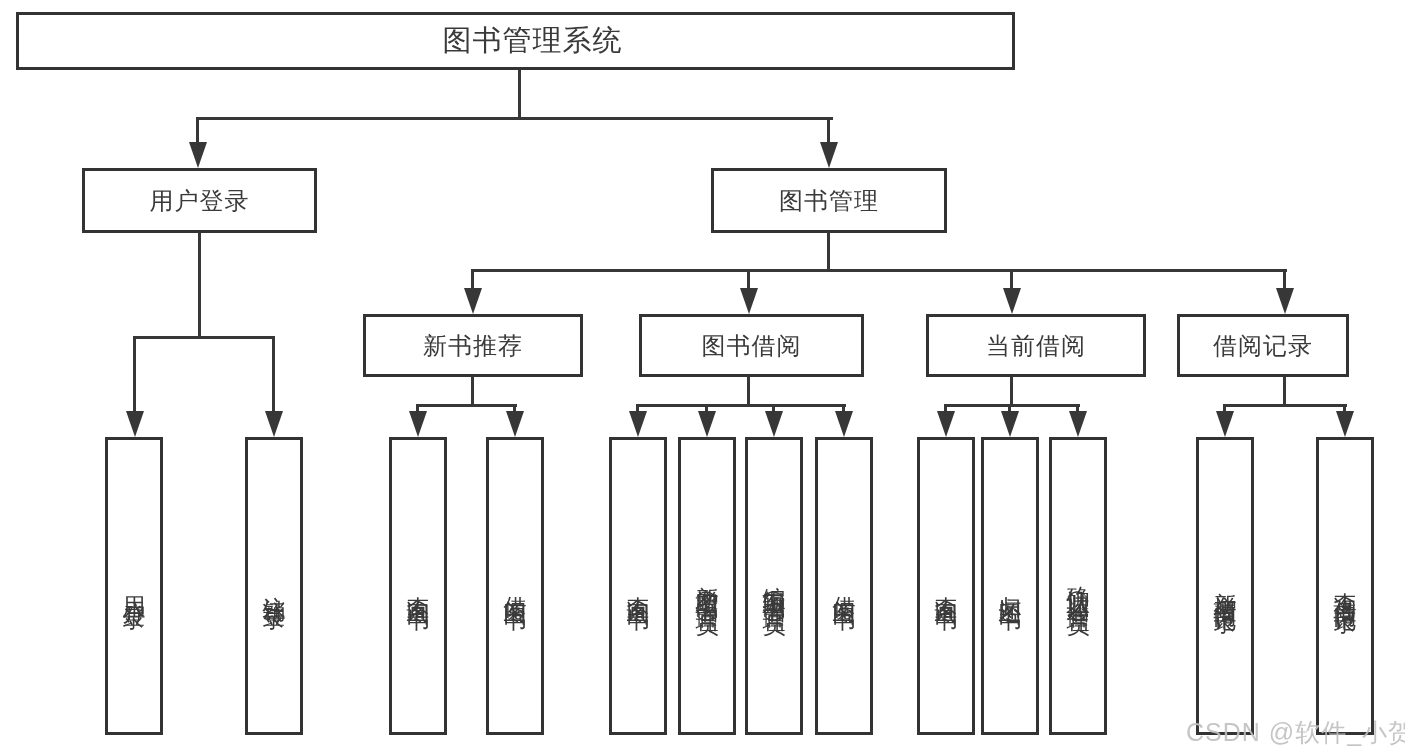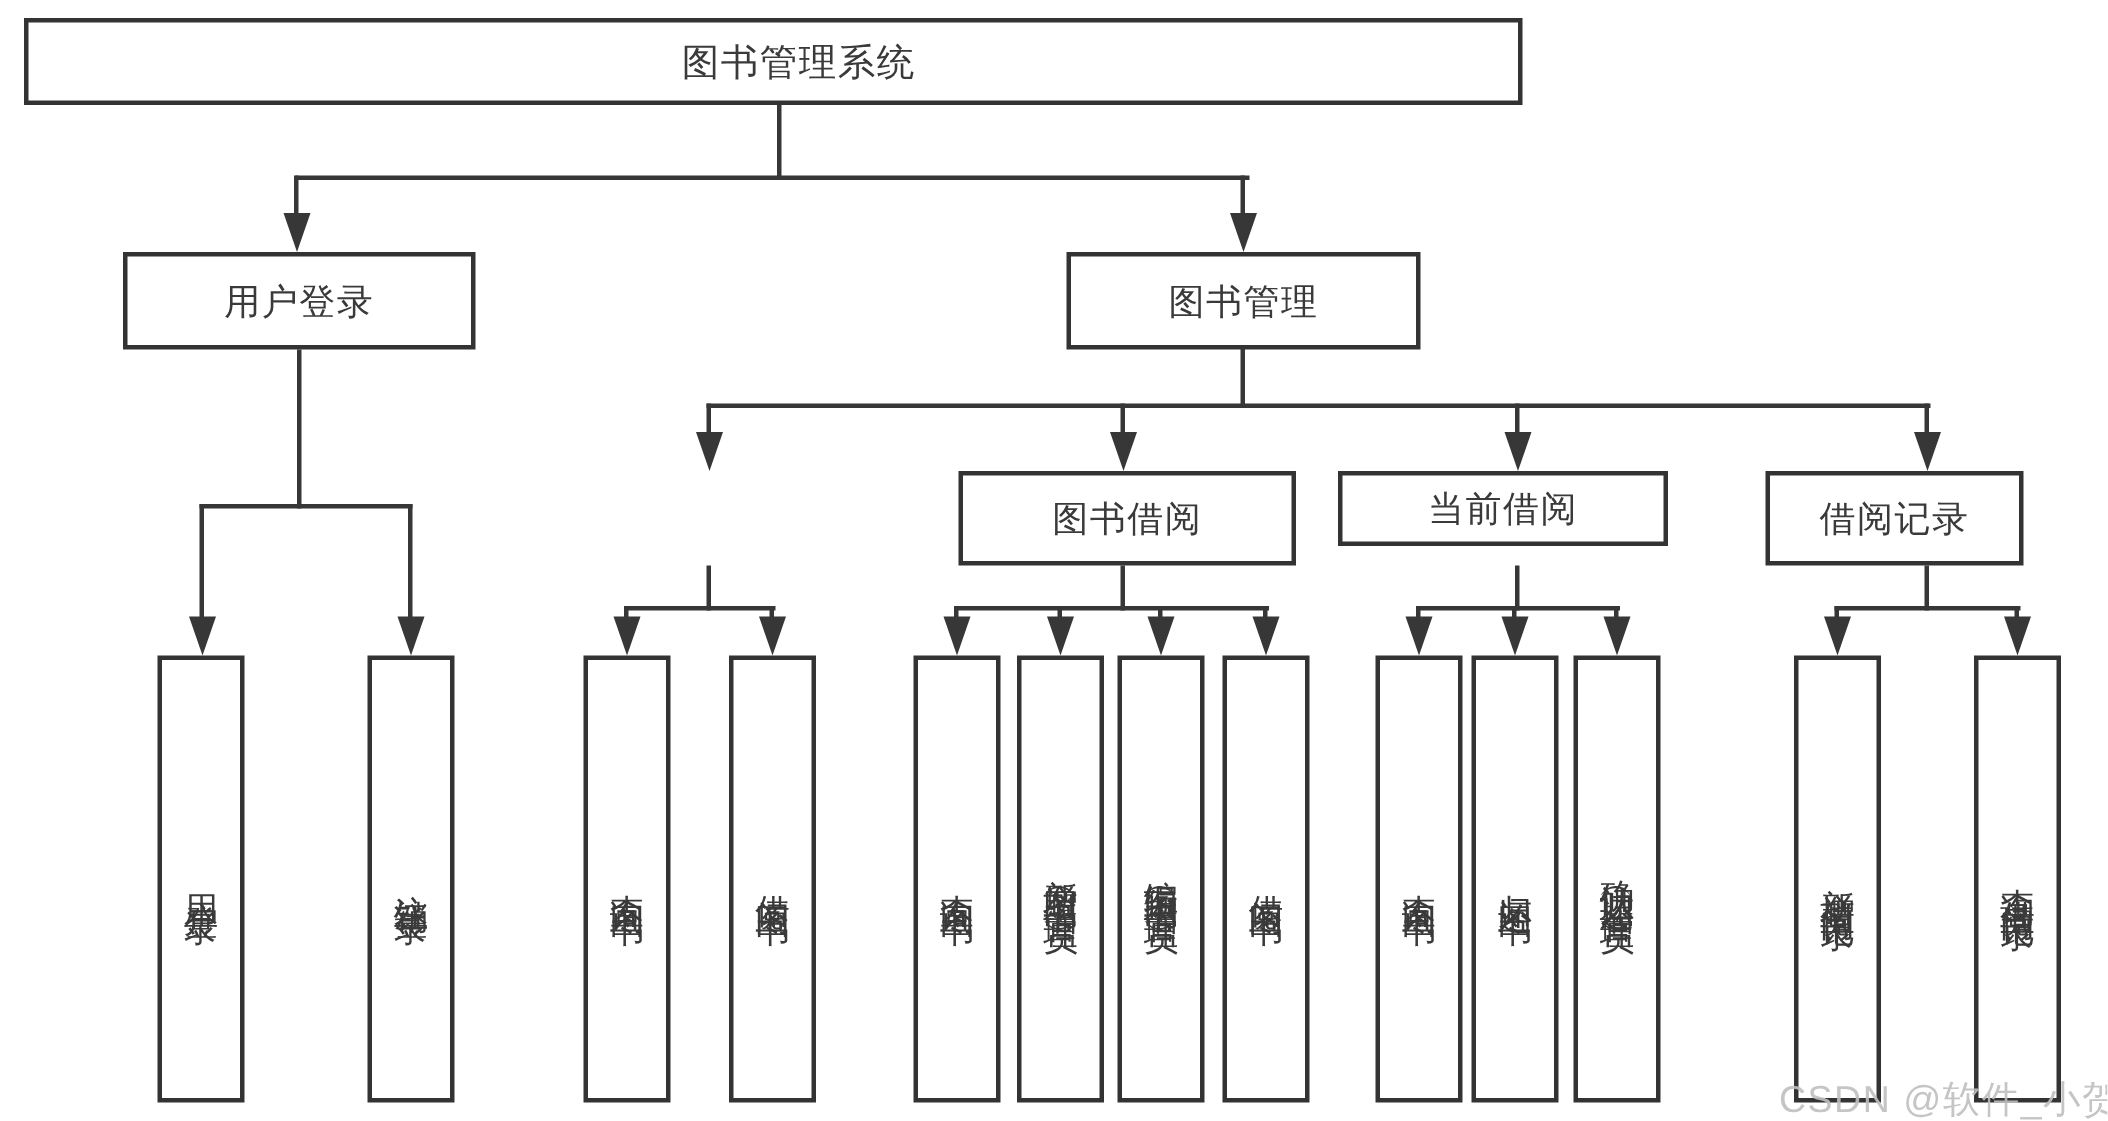--- a/index.html
+++ b/index.html
@@ -7,21 +7,21 @@
   .stage{
     position:relative;width:1405px;height:747px;background:#ffffff;overflow:hidden;
   }
   .node{
     position:absolute;box-sizing:border-box;background:#ffffff;
     border:3px solid #333333;color:#3a3a3a;
     display:flex;align-items:center;justify-content:center;
     text-align:center;
   }
   .node.h{font-size:24px;letter-spacing:1px;}
-  .node.root{font-size:25px;letter-spacing:1px;padding-left:34px;}
+  .node.root{font-size:29px;letter-spacing:1px;padding-left:34px;}
   .node.v{
     font-size:23px;line-height:1;letter-spacing:4px;
     writing-mode:vertical-rl;text-orientation:mixed;
   }
   .vline,.hline{position:absolute;background:#373737;}
   .vline{width:3px;}
   .hline{height:3px;}
   .arrow{
     position:absolute;width:0;height:0;
     border-left:9px solid transparent;
@@ -38,24 +38,25 @@
 <body>
 
 <div class="stage">
 
   <div class="node h root" style="left:16px;top:12px;width:999px;height:58px">图书管理系统</div>
 
   <div class="node h" style="left:82px;top:168px;width:235px;height:65px">用户登录</div>
 
   <div class="node h" style="left:711px;top:168px;width:236px;height:65px">图书管理</div>
 
+  <div class="node h" style="left:363px;top:314px;width:220px;height:63px">新书推荐</div>
 
   <div class="node h" style="left:639px;top:314px;width:225px;height:63px">图书借阅</div>
 
-  <div class="node h" style="left:892px;top:314px;width:220px;height:50px">当前借阅</div>
+  <div class="node h" style="left:926px;top:314px;width:220px;height:63px">当前借阅</div>
 
   <div class="node h" style="left:1177px;top:314px;width:172px;height:63px">借阅记录</div>
 
   <div class="node v" style="left:105px;top:437px;width:58px;height:298px">用户登录</div>
 
   <div class="node v" style="left:245px;top:437px;width:58px;height:298px">注销登录</div>
 
   <div class="node v" style="left:389px;top:437px;width:58px;height:298px">查询图书</div>
 
   <div class="node v" style="left:486px;top:437px;width:58px;height:298px">借阅图书</div>

